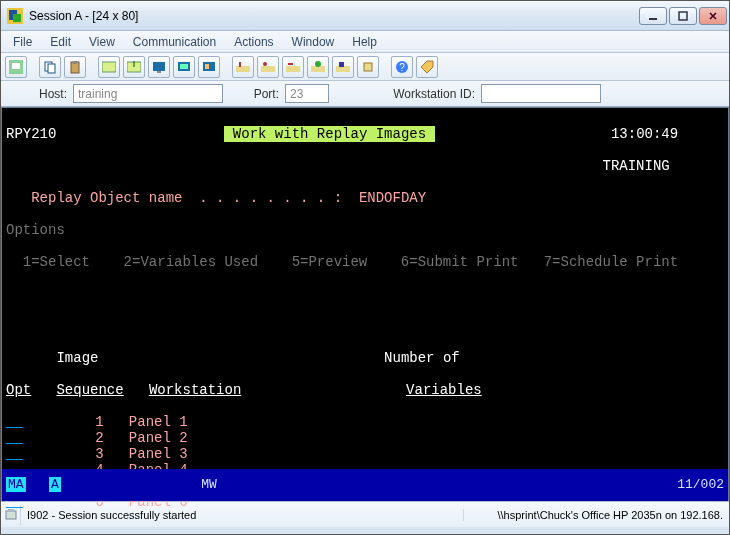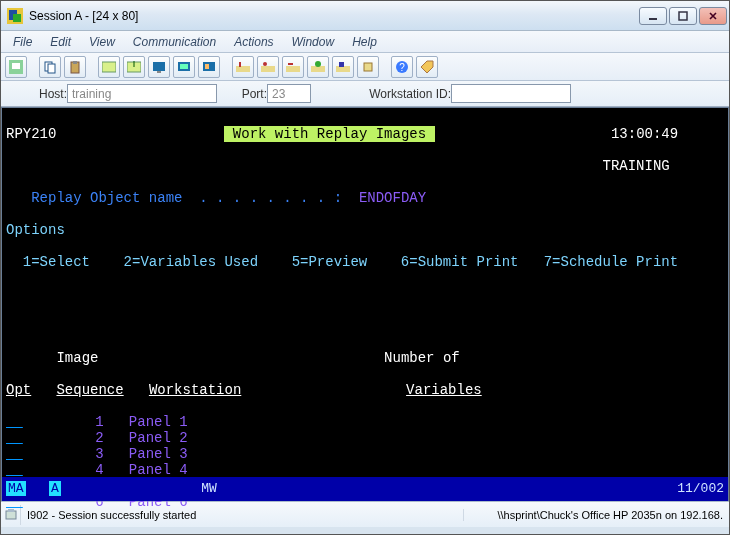--- a/index.html
+++ b/index.html
@@ -35,21 +35,21 @@
   .winbtn.close { background: linear-gradient(#f3c0b8,#e89a8a); }
   
   .menubar {
     height: 22px;
     background: linear-gradient(#f5f8fc, #e7eef7);
     border-bottom: 1px solid #b6c4d5;
     display: flex; align-items: center;
     padding: 0 4px;
     gap: 2px;
   }
-  .menuitem { padding: 10px 8px; color: #354a66; cursor: default; font-style: italic; }
+  .menuitem { padding: 10px 8px; color: #354a66; cursor: default; }
   
   .toolbar {
     height: 28px;
     background: linear-gradient(#f5f8fc, #e6eef7);
     border-bottom: 1px solid #b6c4d5;
     display: flex; align-items: center;
     padding: 0 4px;
     gap: 3px;
   }
   .tbtn {
@@ -61,20 +61,21 @@
   }
   .tsep { width:6px; }
   .tbtn svg { width:14px; height:14px; }
   
   .hostbar {
     height: 26px;
     background: linear-gradient(#f3f7fb,#e5eef7);
     border-bottom: 1px solid #a0afc2;
     display:flex; align-items:center;
     padding: 0 6px;
+    gap: 6px;
     font-size: 12px;
     color:#333;
   }
   .hostbar input {
     height: 19px;
     border: 1px solid #8898ac;
     background:#fff;
     color:#888;
     padding: 1px 4px;
     font-size:12px;
@@ -92,29 +93,29 @@
     line-height: 16px;
     padding: 2px 4px;
     color: #00e000;
     white-space: pre;
     border-top: 1px solid #6a7e96;
     border-left: 1px solid #6a7e96;
     border-right: 1px solid #6a7e96;
   }
   .trow { height:16px; }
   .hdr-title { background:#bef264; color:#000; }
-  .cyan { color:#8b5cf6; }
-  .blue { color:#7dd3fc; }
-  .grn  { color:#3b82f6; }
+  .cyan { color:#fca5a5; }
+  .blue { color:#737373; }
+  .grn  { color:#fca5a5; }
   .white { color:#fff; }
   .ul { text-decoration: underline; }
   .optline { color:#0096ff; display:inline-block; width:22px; text-decoration: underline;}
   .termstatus {
     position:absolute; left:0; right:0; bottom:0;
-    height:24px;
+    height:32px;
     background:#0000a8;
     color:#cfe3ff;
     font-family:"Courier New",monospace;
     font-size:13px;
     display:flex; align-items:center; padding:12px 4px;
     justify-content:space-between;
     gap:12px;
   }
   .termstatus .seg { background:#24e0ff; color:#0000a8; padding:0 2px;}
   

